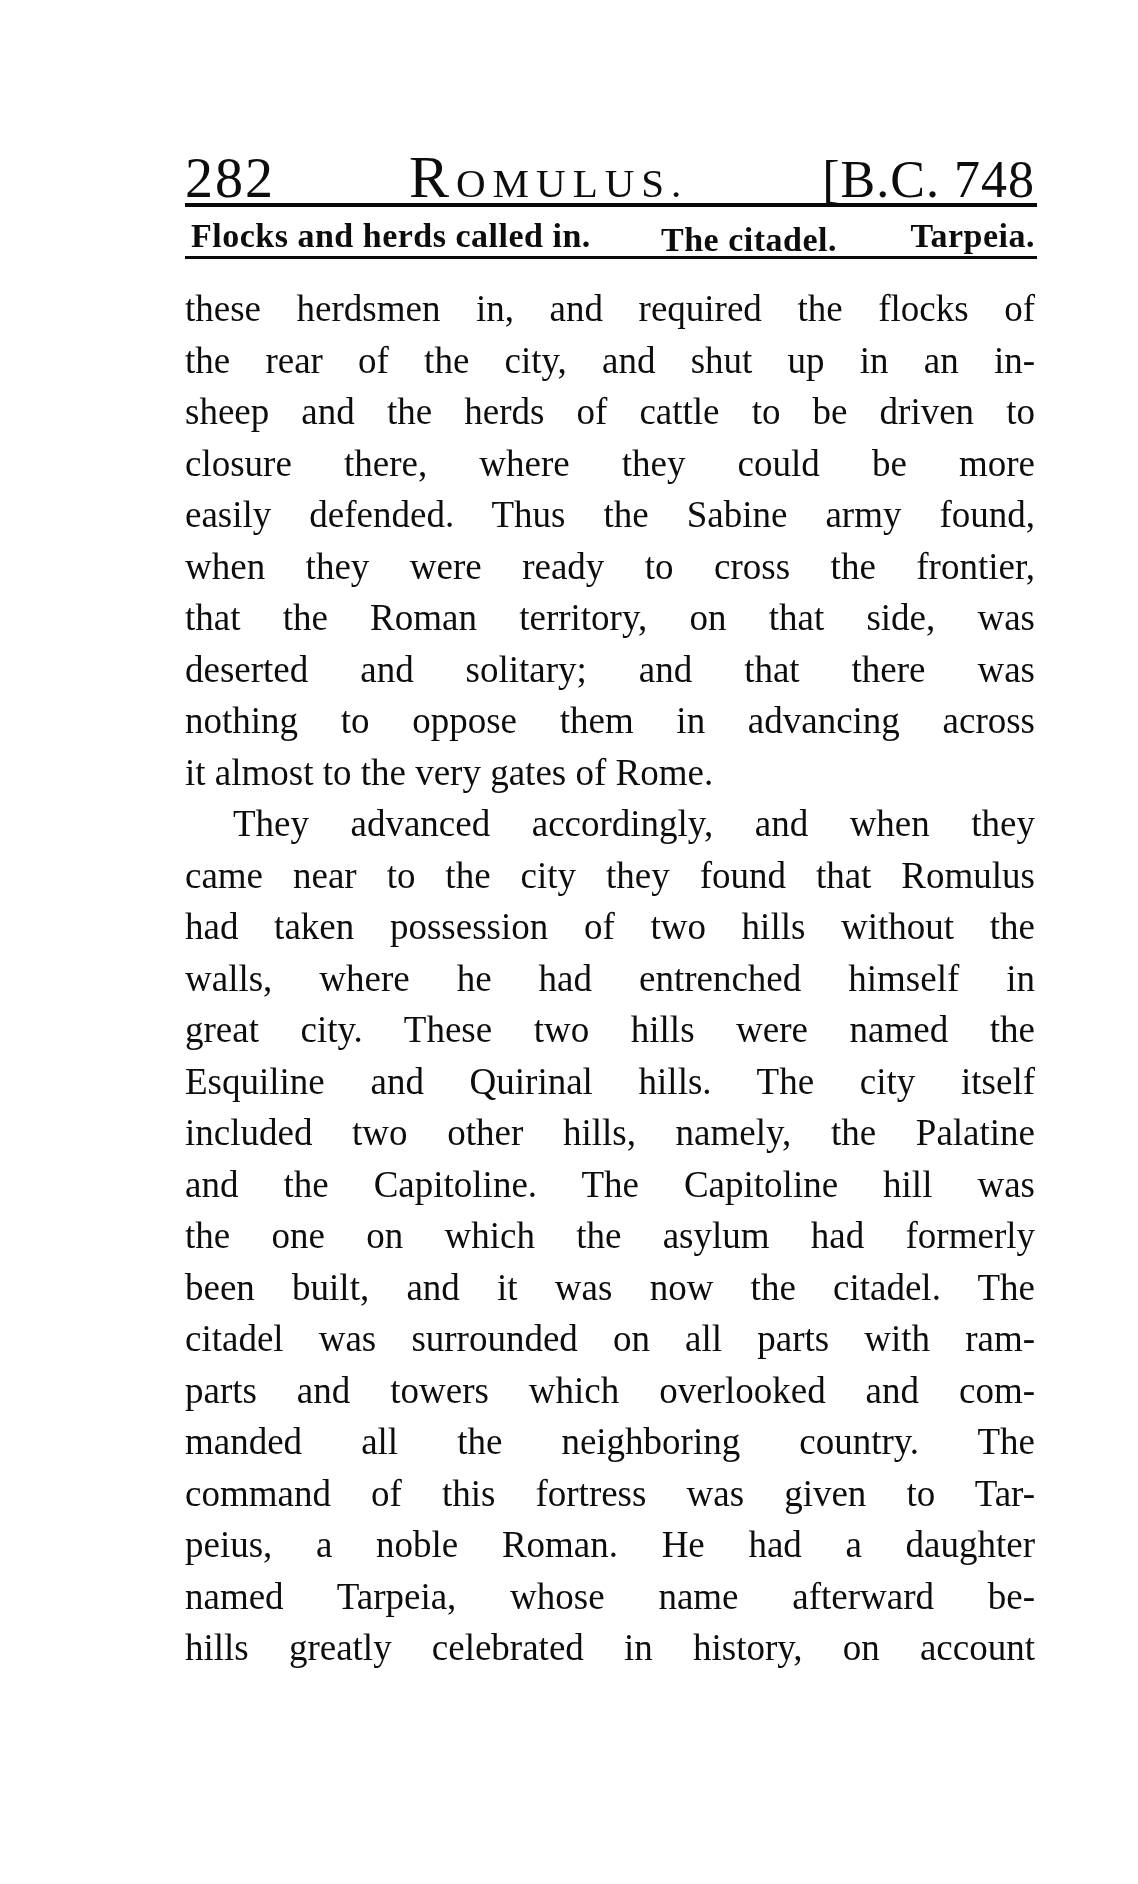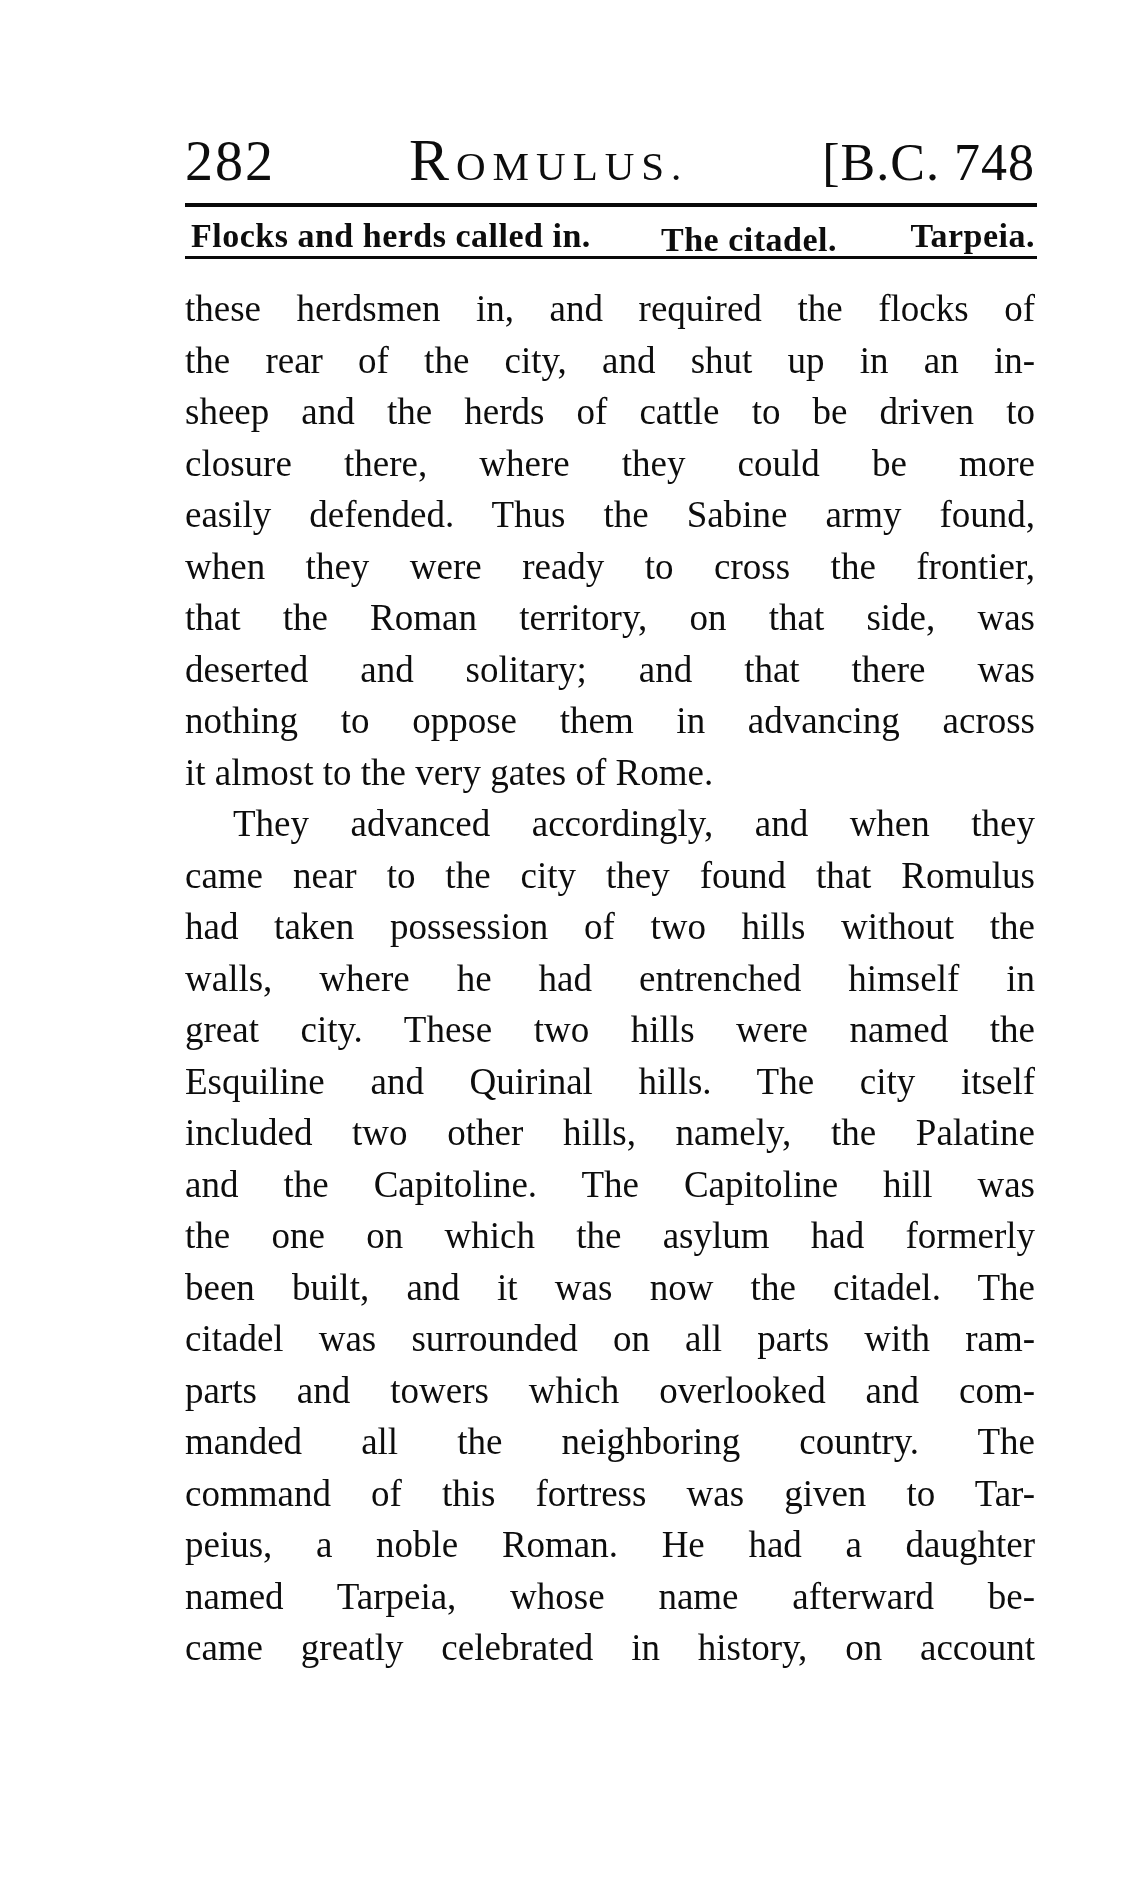--- a/index.html
+++ b/index.html
@@ -16,21 +16,21 @@
     font-family: "Liberation Serif", serif;
     overflow: hidden;
   }
   .column {
     position: absolute;
     left: 185px;
     width: 850px;
   }
   
   .header {
-    top: 126px;
+    top: 143px;
     height: 62px;
     display: flex;
     justify-content: space-between;
     align-items: baseline;
   }
   .page-number {
     font-size: 56px;
     letter-spacing: 2px;
   }
   .page-title {
@@ -129,16 +129,16 @@
       <div class="line j">included two other hills, namely, the Palatine</div>
       <div class="line j">and the Capitoline. The Capitoline hill was</div>
       <div class="line j">the one on which the asylum had formerly</div>
       <div class="line j">been built, and it was now the citadel. The</div>
       <div class="line j">citadel was surrounded on all parts with ram-</div>
       <div class="line j">parts and towers which overlooked and com-</div>
       <div class="line j">manded all the neighboring country. The</div>
       <div class="line j">command of this fortress was given to Tar-</div>
       <div class="line j">peius, a noble Roman. He had a daughter</div>
       <div class="line j">named Tarpeia, whose name afterward be-</div>
-      <div class="line j">came greatly celebrated in history, on account</div>
+      <div class="line j">hills greatly celebrated in history, on account</div>
     </div>
 
 </div>
 
 </body></html>

